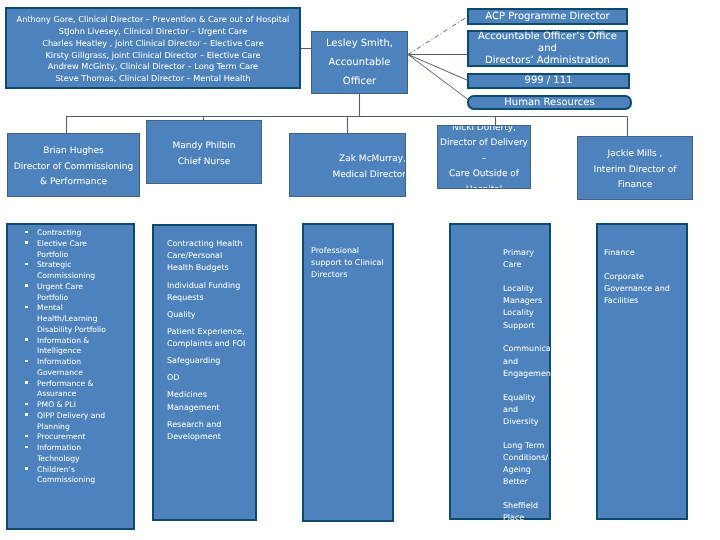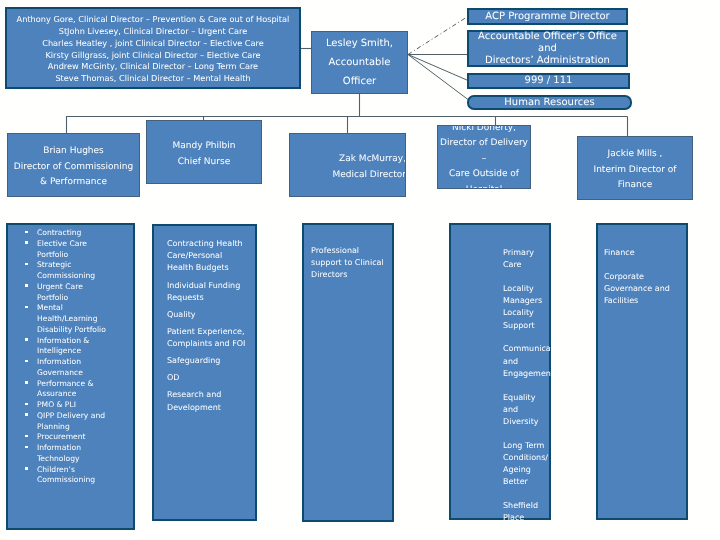--- a/index.html
+++ b/index.html
@@ -172,20 +172,24 @@
         <div>Patient Experience,</div>
         <div>Complaints and FOI</div>
       </div>
       <div class="pfblk">
         <div>Safeguarding</div>
       </div>
       <div class="pfblk">
         <div>OD</div>
       </div>
       <div class="pfblk">
+        <div>Medicines</div>
+        <div>Management</div>
+      </div>
+      <div class="pfblk">
         <div>Research and</div>
         <div>Development</div>
       </div>
     </div>
   <div class="box bd pf" id="pf2" style="left:302px;top:223px;width:92px;height:299px;padding:20px 1px 0 7px;">
       <div class="pfblk">
         <div>Professional</div>
         <div>support to Clinical</div>
         <div>Directors</div>
       </div>

